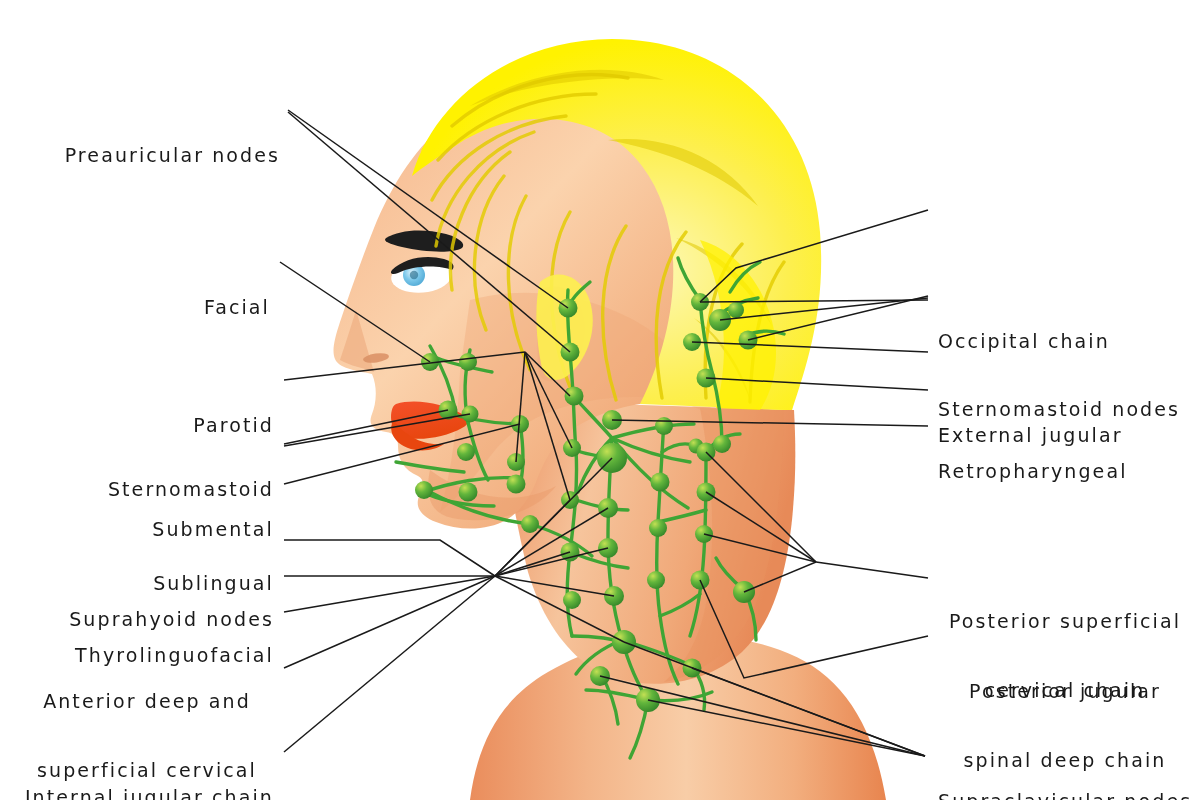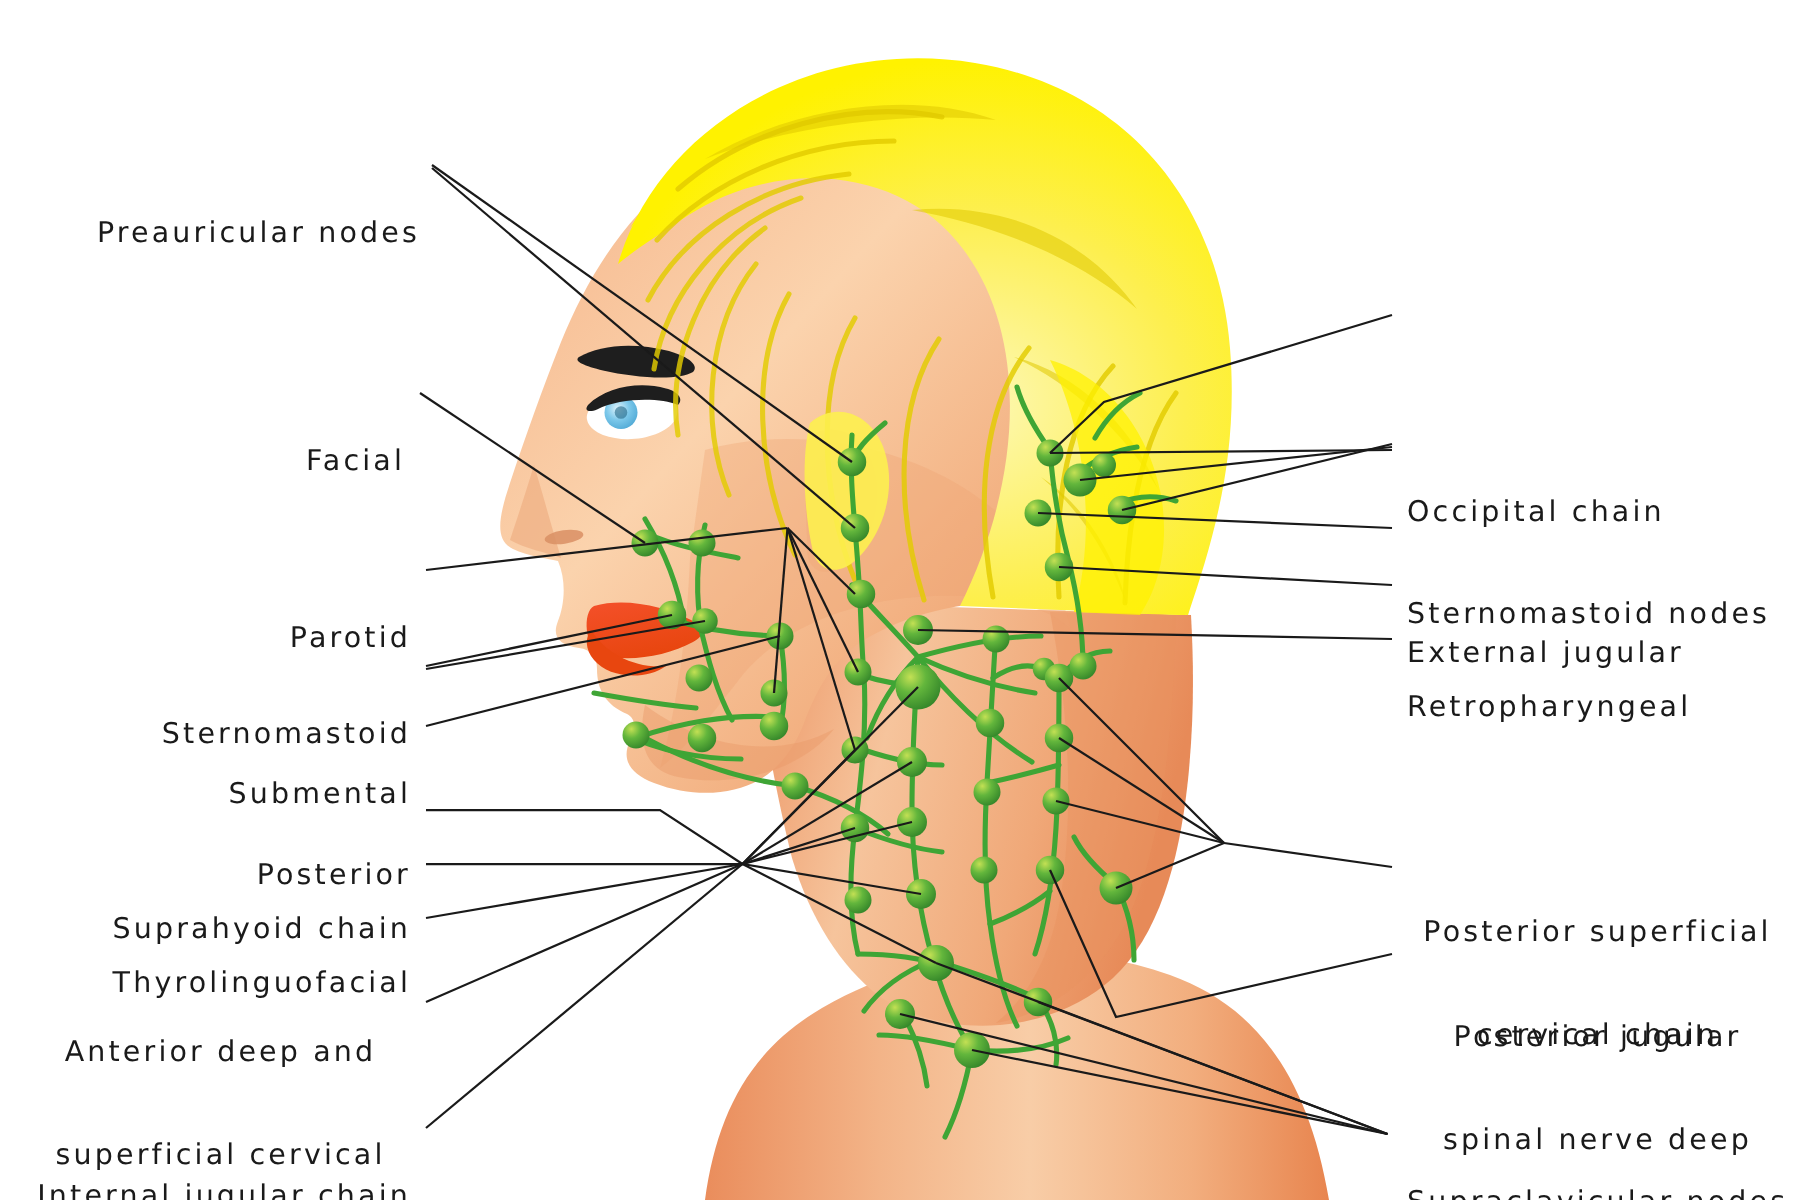--- a/index.html
+++ b/index.html
@@ -367,25 +367,25 @@
 
   <div class="lbl r" style="left:20px;top:432px;width:254px;">
     <div>Sternomastoid</div>
   </div>
 
   <div class="lbl r" style="left:20px;top:472px;width:254px;">
     <div>Submental</div>
   </div>
 
   <div class="lbl r" style="left:20px;top:526px;width:254px;">
-    <div>Posterior</div>
+    <div>Sublingual</div>
   </div>
 
   <div class="lbl r" style="left:20px;top:562px;width:254px;">
-    <div>Suprahyoid chain</div>
+    <div>Suprahyoid nodes</div>
   </div>
 
   <div class="lbl r" style="left:20px;top:598px;width:254px;">
     <div>Thyrolinguofacial</div>
   </div>
 
   <div class="lbl c" style="left:20px;top:644px;width:254px;">
     <div>Anterior deep and</div>
     <div>superficial cervical</div>
   </div>
@@ -411,20 +411,20 @@
     <div>Posterior superficial</div>
     <div>cervical chain</div>
   </div>
 
   <div class="lbl l" style="left:938px;top:414px;width:256px;">
     <div>Retropharyngeal</div>
   </div>
 
   <div class="lbl c" style="left:934px;top:634px;width:262px;">
     <div>Posterior jugular</div>
-    <div>spinal nerve deep</div>
+    <div>spinal deep chain</div>
   </div>
 
   <div class="lbl l" style="left:938px;top:744px;width:258px;">
     <div>Supraclavicular nodes</div>
   </div>
 
 </div>
 
 </body></html>

